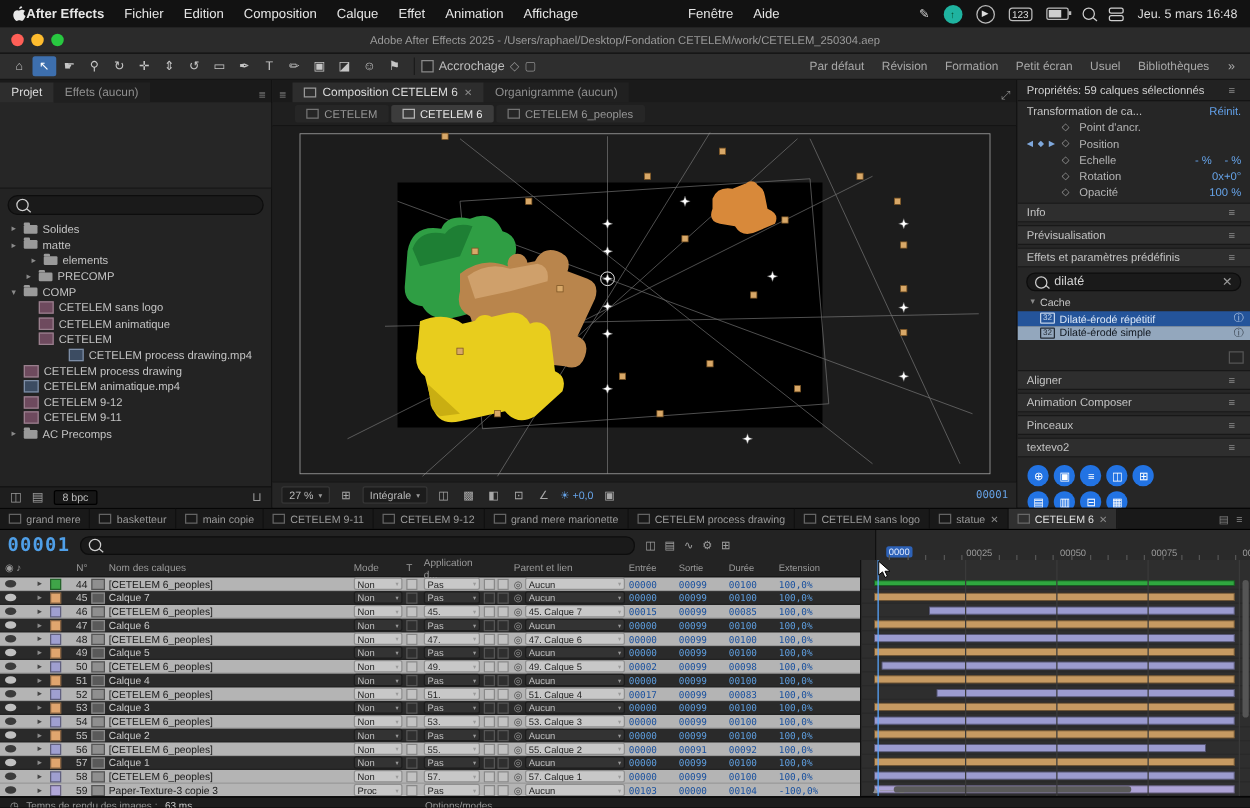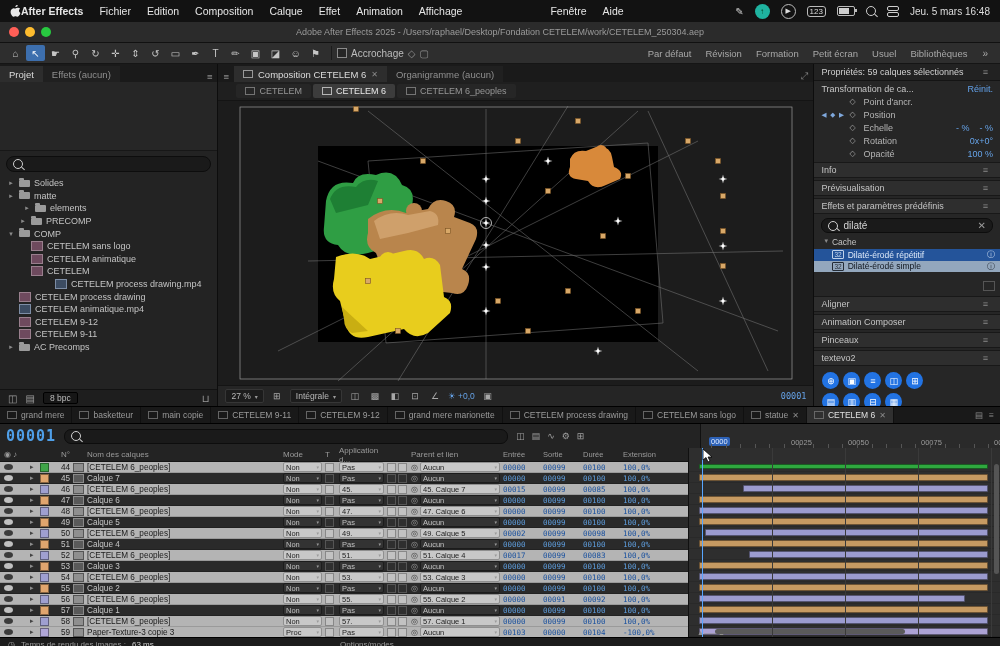--- a/index.html
+++ b/index.html
@@ -654,21 +654,21 @@
         <span class="tlicons">
           <span>◫</span>
           <span>▤</span>
           <span>∿</span>
           <span>⚙</span>
           <span>⊞</span>
         </span>
       </div>
       <div class="ruler" id="ruler">
           <span class="rlab chip" style="left: 8px;">0000</span>
-          <span class="rlab" style="left: 90px;">00025</span>
+          <span class="rlab" style="left: 72px;">00025</span>
           <span class="rlab" style="left: 147px;">00050</span>
           <span class="rlab" style="left: 220px;">00075</span>
           <span class="rlab" style="left: 293px;">0010</span>
           <span class="rtick" style="left: 10px;"></span>
           <span class="rtick" style="left: 24.6px;"></span>
           <span class="rtick" style="left: 39.2px;"></span>
           <span class="rtick" style="left: 53.8px;"></span>
           <span class="rtick" style="left: 68.4px;"></span>
           <span class="rtick" style="left: 83px;"></span>
           <span class="rtick" style="left: 97.6px;"></span>

